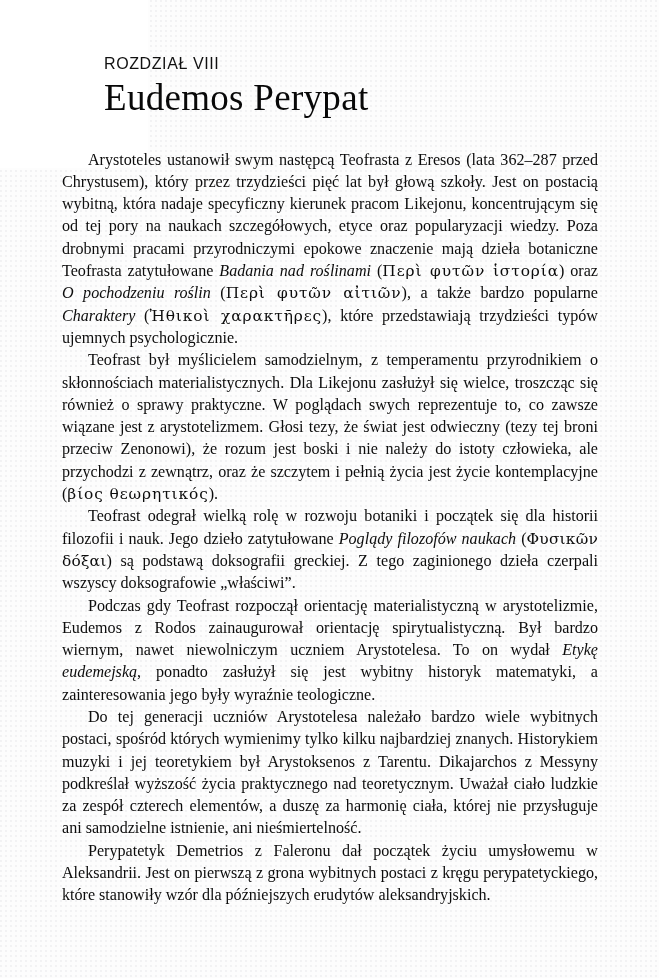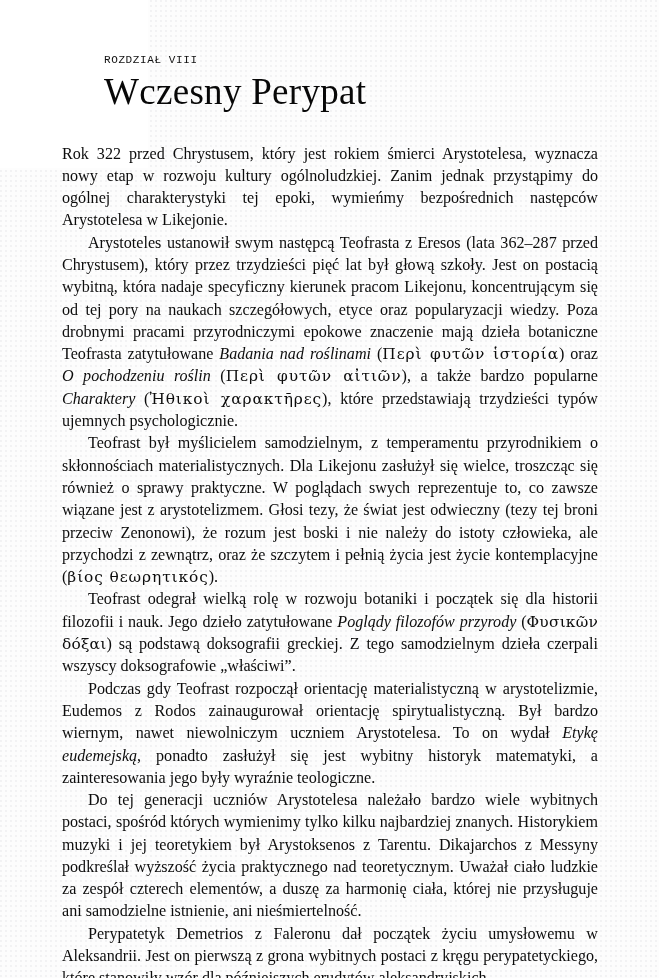--- a/index.html
+++ b/index.html
@@ -35,22 +35,22 @@
     background: #ffffff;
     pointer-events: none;
   }
   .content {
     position: absolute;
     left: 62px;
     top: 54px;
     width: 536px;
   }
   .chapter-label {
-    font-family: Liberation Mono, monospace;
-    font-size: 11px;
+    font-family: Liberation Sans, sans-serif;
+    font-size: 16px;
     letter-spacing: 0.6px;
     font-variant: small-caps;
     text-transform: uppercase;
     margin: 0 0 2px 42px;
     color: #111;
     line-height: 1.2;
   }
   .chapter-title {
     font-family: "Liberation Serif", "DejaVu Serif", serif;
     font-size: 37px;
@@ -87,31 +87,30 @@
   .greek.sp { letter-spacing: 0.9px; margin-top: 28px; }
 </style>
 </head>
 <body>
 
 <div class="page">
   <div class="content">
 
     <div class="chapter-label">ROZDZIAŁ VIII</div>
 
-    <h1 class="chapter-title">Wczesny Perypat</h1>
+    <h1 class="chapter-title">Eudemos Perypat</h1>
 
     <div class="body-text">
 
-      <p><span>Rok 322 przed Chrystusem, który jest rokiem śmierci Arystotelesa, wyznacza nowy etap w rozwoju kultury ogólnoludzkiej. Zanim jednak przystąpimy do ogólnej charakterystyki tej epoki, wymieńmy bezpośrednich następców Arystotelesa w Likejonie.</span></p>
 
       <p class="indent"><span>Arystoteles ustanowił swym następcą Teofrasta z Eresos (lata 362–287 przed Chrystusem), który przez trzydzieści pięć lat był głową szkoły. Jest on postacią wybitną, która nadaje specyficzny kierunek pracom Likejonu, koncentrującym się od tej pory na naukach szczegółowych, etyce oraz popularyzacji wiedzy. Poza drobnymi pracami przyrodniczymi epokowe znaczenie mają dzieła botaniczne Teofrasta zatytułowane </span><i>Badania nad roślinami</i><span> (</span><span class="greek sp">Περὶ φυτῶν ἱστορία</span><span>) oraz </span><i>O pochodzeniu roślin</i><span> (</span><span class="greek sp">Περὶ φυτῶν αἰτιῶν</span><span>), a także bardzo popularne </span><i>Charaktery</i><span> (</span><span class="greek sp">Ἠθικοὶ χαρακτῆρες</span><span>), które przedstawiają trzydzieści typów ujemnych psychologicznie.</span></p>
 
       <p class="indent"><span>Teofrast był myślicielem samodzielnym, z temperamentu przyrodnikiem o skłonnościach materialistycznych. Dla Likejonu zasłużył się wielce, troszcząc się również o sprawy praktyczne. W poglądach swych reprezentuje to, co zawsze wiązane jest z arystotelizmem. Głosi tezy, że świat jest odwieczny (tezy tej broni przeciw Zenonowi), że rozum jest boski i nie należy do istoty człowieka, ale przychodzi z zewnątrz, oraz że szczytem i pełnią życia jest życie kontemplacyjne (</span><span class="greek sp">βίος θεωρητικός</span><span>).</span></p>
 
-      <p class="indent"><span>Teofrast odegrał wielką rolę w rozwoju botaniki i początek się dla historii filozofii i nauk. Jego dzieło zatytułowane </span><i>Poglądy filozofów przyrody</i><span> (</span><span class="greek">Φυσικῶν δόξαι</span><span>) są podstawą doksografii greckiej. Z tego samodzielnym dzieła czerpali wszyscy doksografowie „właściwi”.</span></p>
+      <p class="indent"><span>Teofrast odegrał wielką rolę w rozwoju botaniki i początek się dla historii filozofii i nauk. Jego dzieło zatytułowane </span><i>Poglądy filozofów naukach</i><span> (</span><span class="greek">Φυσικῶν δόξαι</span><span>) są podstawą doksografii greckiej. Z tego zaginionego dzieła czerpali wszyscy doksografowie „właściwi”.</span></p>
 
       <p class="indent"><span>Podczas gdy Teofrast rozpoczął orientację materialistyczną w arystotelizmie, Eudemos z Rodos zainaugurował orientację spirytualistyczną. Był bardzo wiernym, nawet niewolniczym uczniem Arystotelesa. To on wydał </span><i>Etykę eudemejską</i><span>, ponadto zasłużył się jest wybitny historyk matematyki, a zainteresowania jego były wyraźnie teologiczne.</span></p>
 
       <p class="indent"><span>Do tej generacji uczniów Arystotelesa należało bardzo wiele wybitnych postaci, spośród których wymienimy tylko kilku najbardziej znanych. Historykiem muzyki i jej teoretykiem był Arystoksenos z Tarentu. Dikajarchos z Messyny podkreślał wyższość życia praktycznego nad teoretycznym. Uważał ciało ludzkie za zespół czterech elementów, a duszę za harmonię ciała, której nie przysługuje ani samodzielne istnienie, ani nieśmiertelność.</span></p>
 
       <p class="indent"><span>Perypatetyk Demetrios z Faleronu dał początek życiu umysłowemu w Aleksandrii. Jest on pierwszą z grona wybitnych postaci z kręgu perypatetyckiego, które stanowiły wzór dla późniejszych erudytów aleksandryjskich.</span></p>
 
     </div>
   </div>
 </div>

